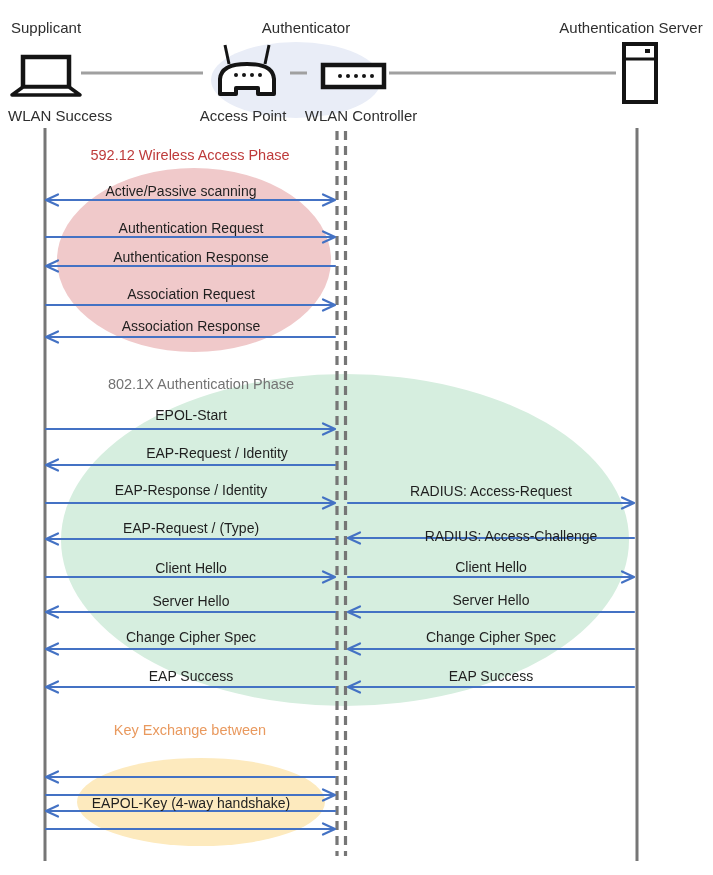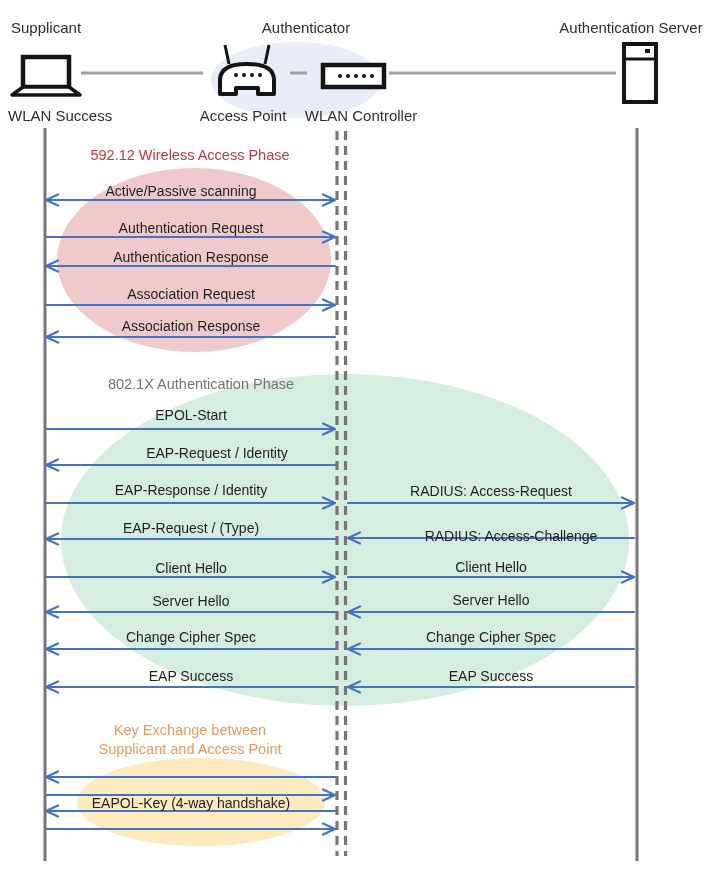--- a/index.html
+++ b/index.html
@@ -180,21 +180,20 @@
   <div class="lbl role" style="left:306px; top:19px;">Authenticator</div>
   <div class="lbl role" style="left:631px; top:19px;">Authentication Server</div>
 
   <div class="lbl node left-anchor" style="left:8px; top:107px;">WLAN Success</div>
   <div class="lbl node" style="left:243px; top:107px;">Access Point</div>
   <div class="lbl node" style="left:361px; top:107px;">WLAN Controller</div>
 
   <div class="lbl phase phase-red" style="left:190px; top:147px;">592.12 Wireless Access Phase</div>
   <div class="lbl phase phase-green" style="left:201px; top:376px;">802.1X Authentication Phase</div>
   <div class="lbl phase phase-orange" style="left:190px; top:722px;">Key Exchange between</div>
-  <div class="lbl phase phase-orange" style="left:190px; top:741px;">Supplicant and Access Point</div>
 
   <div class="lbl msg" style="left:181px; top:183px;">Active/Passive scanning</div>
   <div class="lbl msg" style="left:191px; top:220px;">Authentication Request</div>
   <div class="lbl msg" style="left:191px; top:249px;">Authentication Response</div>
   <div class="lbl msg" style="left:191px; top:286px;">Association Request</div>
   <div class="lbl msg" style="left:191px; top:318px;">Association Response</div>
   <div class="lbl msg" style="left:191px; top:407px;">EPOL-Start</div>
   <div class="lbl msg" style="left:191px; top:445px;margin-left:26px;">EAP-Request / Identity</div>
   <div class="lbl msg" style="left:191px; top:482px;">EAP-Response / Identity</div>
   <div class="lbl msg" style="left:191px; top:520px;">EAP-Request / (Type)</div>

